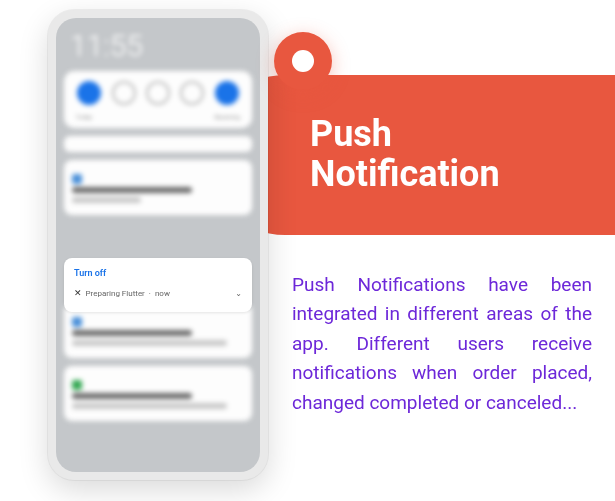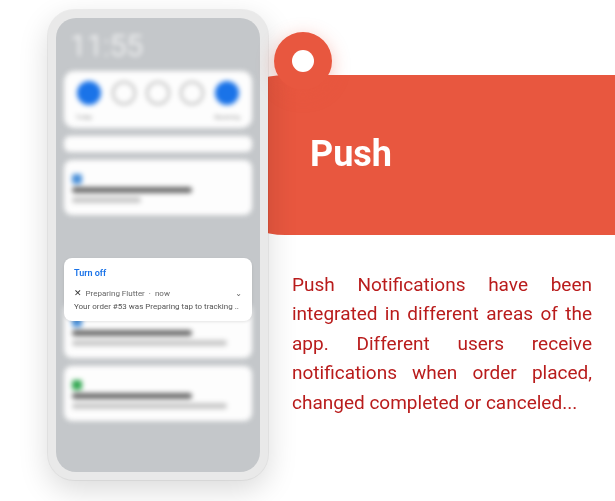--- a/index.html
+++ b/index.html
@@ -52,21 +52,21 @@
     height: 22px;
     border-radius: 50%;
     background: #fff;
   }
 
   .desc {
     position: absolute;
     top: 270px;
     left: 292px;
     width: 300px;
-    color: #b91c1c;
+    color: #6d28d9;
     font-size: 19px;
     line-height: 1.55;
     text-align: justify;
   }
 
   .phone {
     position: absolute;
     top: 10px;
     left: 48px;
     width: 220px;
@@ -188,20 +188,21 @@
     white-space: nowrap;
     overflow: hidden;
   }
 </style>
 </head>
 <body>
 
 <div class="banner">
   <h1>
     <span>Push</span><br>
+    <span>Notification</span>
   </h1>
 </div>
 
 <div class="circle-marker">
   <div class="inner"></div>
 </div>
 
 <div class="desc">Push Notifications have been integrated in different areas of the app. Different users receive notifications when order placed, changed completed or canceled...</div>
 
 <div class="phone">
@@ -249,17 +250,16 @@
 
     <div class="sharp-card">
       <div class="turnoff">Turn off</div>
       <div class="app-line">
         <span class="xicon">✕</span>
         <span>Preparing Flutter</span>
         <span>·</span>
         <span>now</span>
         <span style="margin-left:auto">⌄</span>
       </div>
-      <div class="body">Your order #53 was Preparing tap to tracking ..</div>
     </div>
 
   </div>
 </div>
 
 </body></html>

